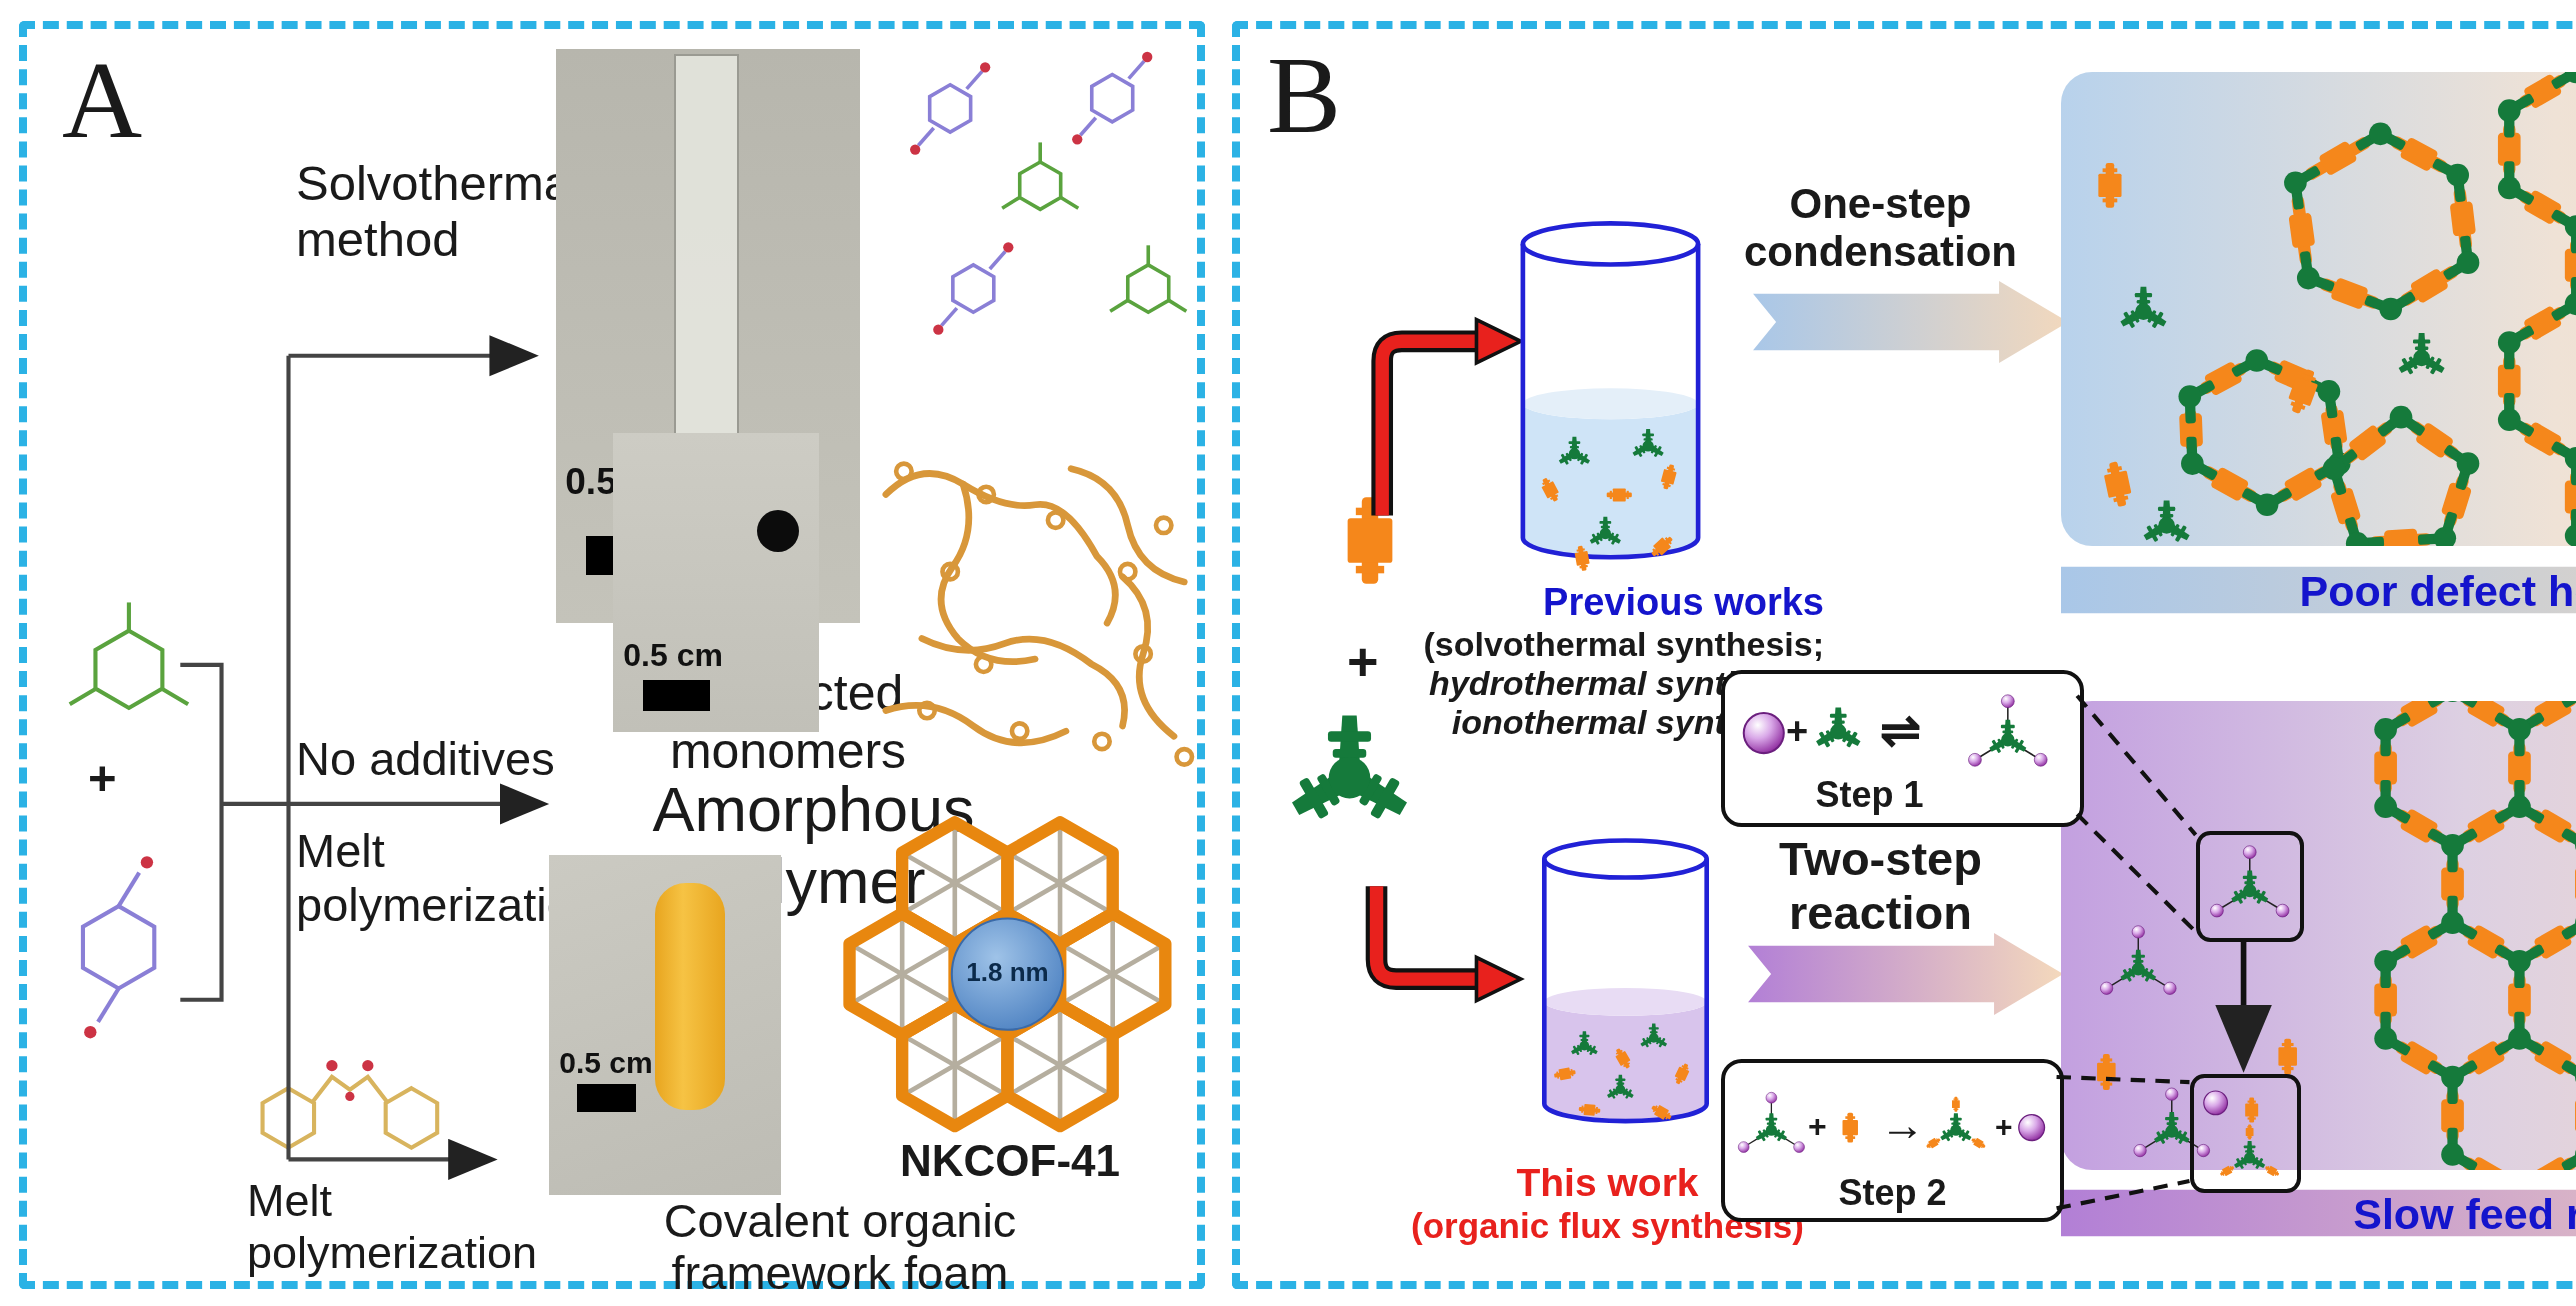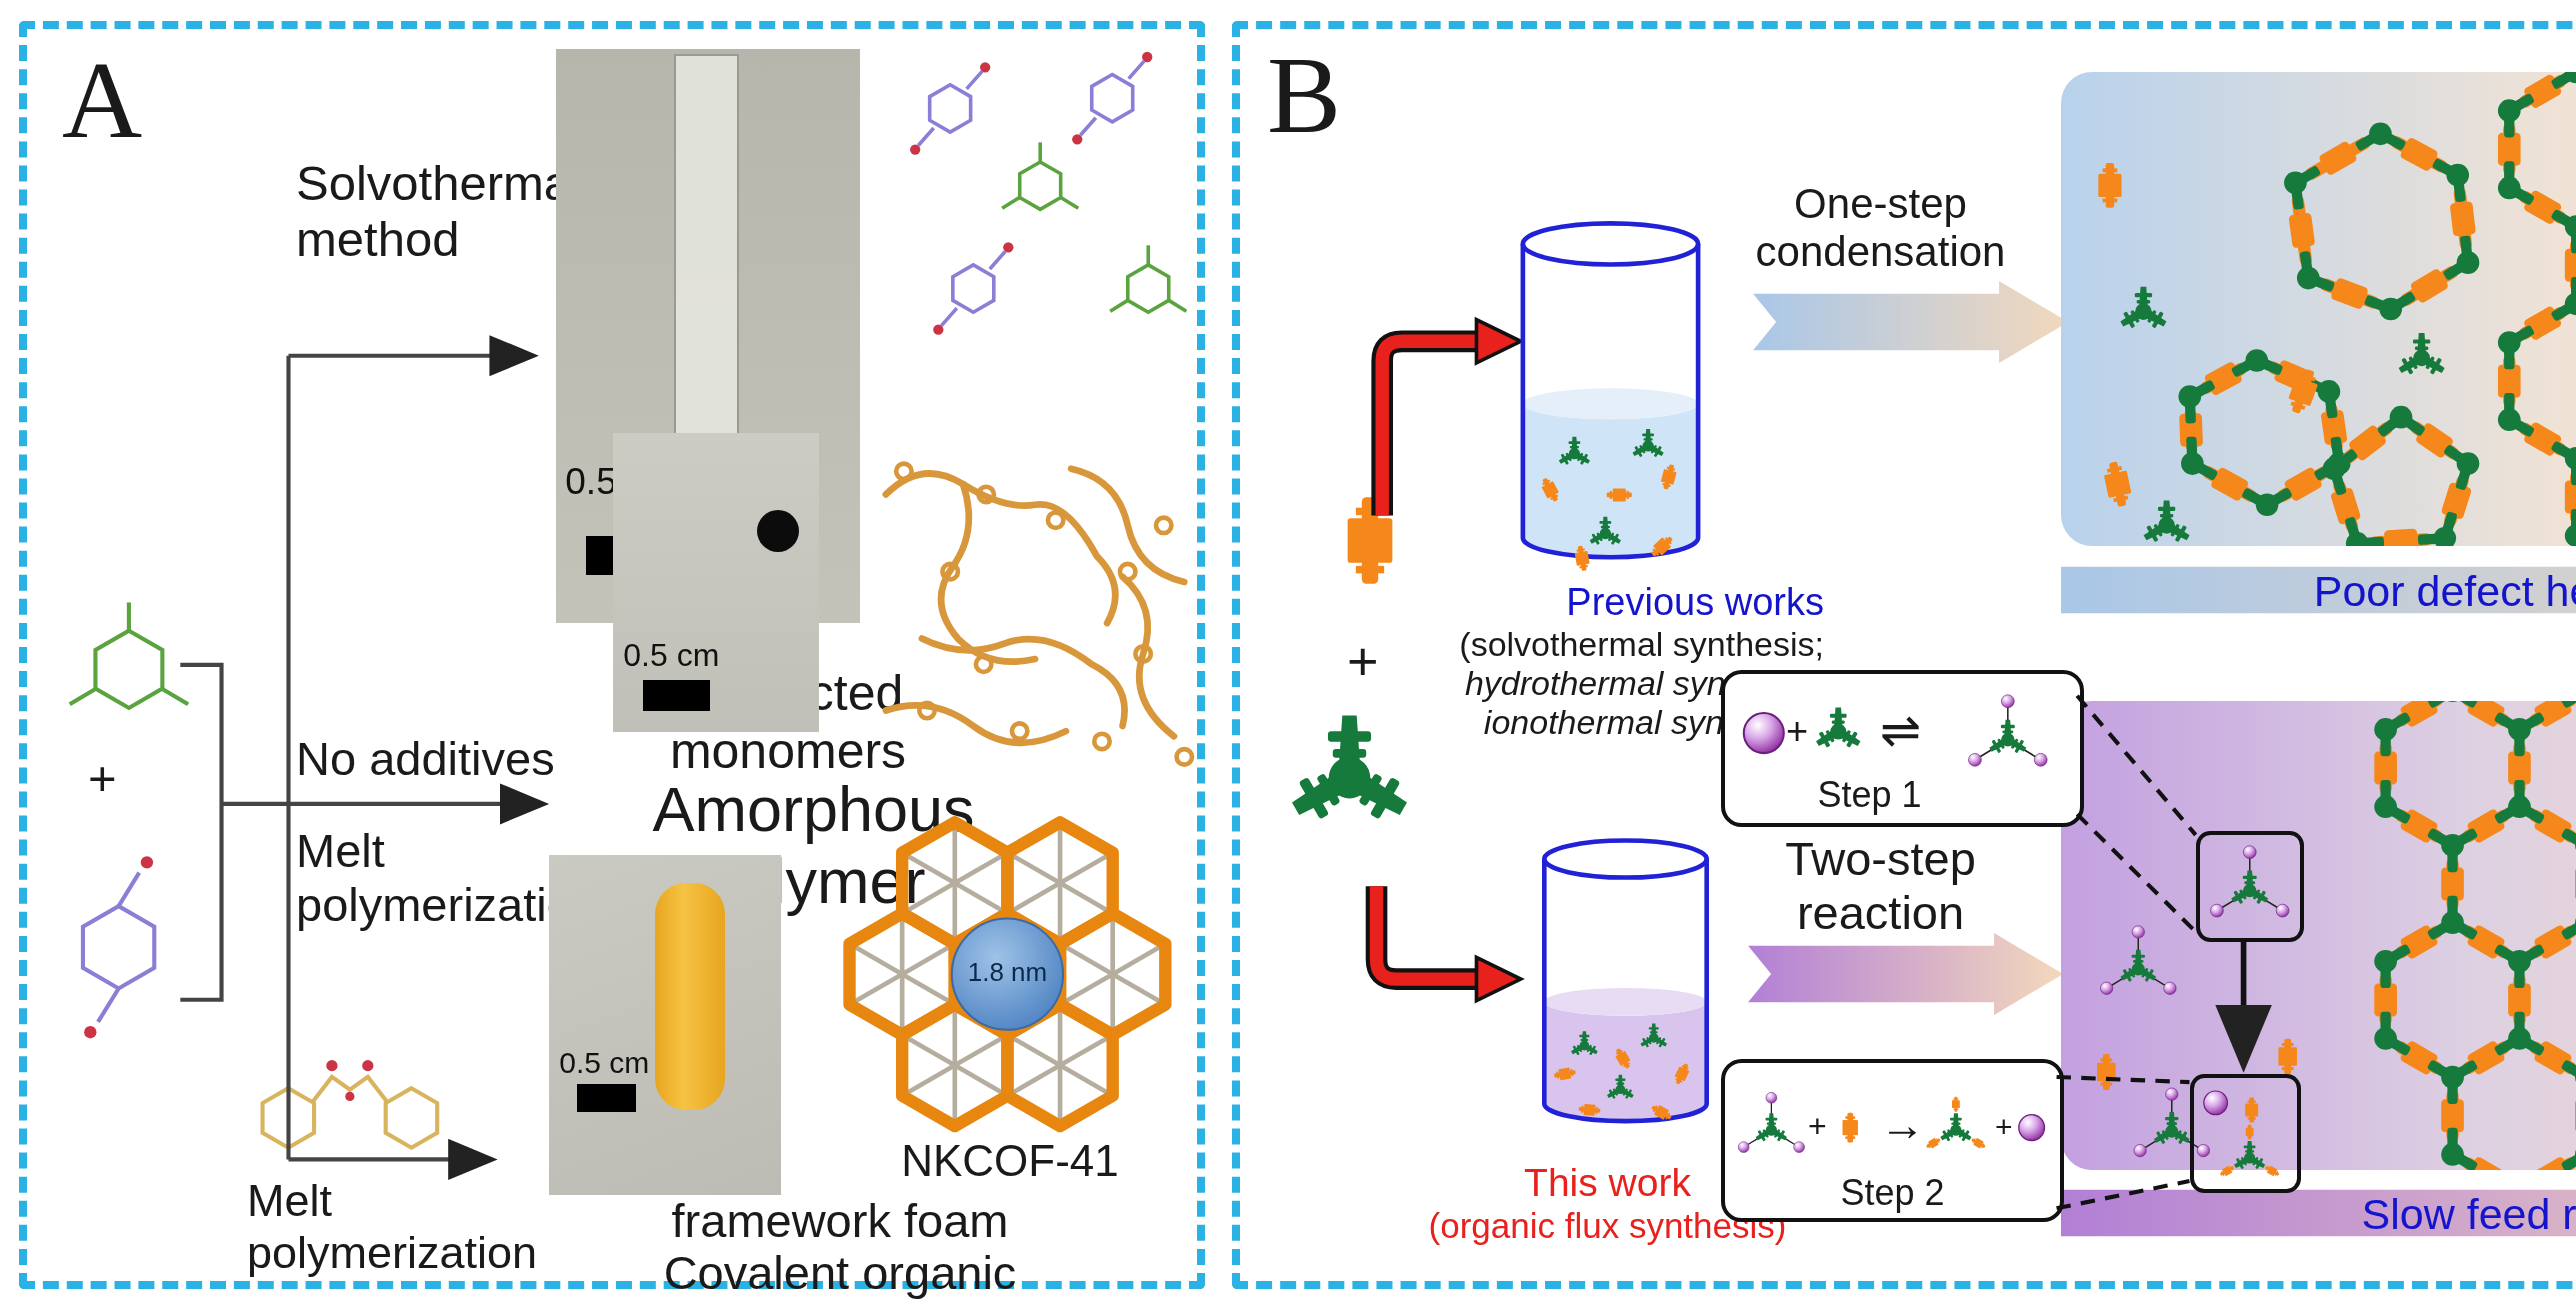--- a/index.html
+++ b/index.html
@@ -1,21 +1,21 @@
 <!DOCTYPE html>
 <html style="--cyan: #2bb2e5; --redbrd: #ee1515; --green: #157a3b; --orange: #f5871b; --blue: #1414cc; --redtxt: #e8211d; --gold: #f2c200;font-size:8.2px"><head>
 <meta charset="utf-8">
 <style>
   html,body{margin:0;padding:0;background:#fff;}
   .fig{position:relative;width:3651px;height:1307px;background:#fff;overflow:hidden;
        font-family:"Liberation Sans",sans-serif;color:#1a1a1a;}
   .abs{position:absolute;}
   .t{position:absolute;white-space:nowrap;line-height:1.15;}
   .ctr{text-align:center;white-space:normal;}
-  .b{font-weight:normal;}
+  .b{font-weight:bold;}
   .it{font-style:italic;}
   .blue{color:var(--blue);}
   .red{color:var(--redtxt);}
   .serif{font-family:"Liberation Serif",serif;}
   .panelborder{position:absolute;border:8.2px dashed var(--cyan);border-radius:5.2px;}
   .photo{position:absolute;overflow:hidden;}
   .gradpanel{position:absolute;border-radius:31px;}
   .box{position:absolute;background:#fff;border:4.6px solid #111;border-radius:20.6px;}
   .inset{position:absolute;border:4.1px solid #111;border-radius:14.4px;background:transparent;}
   svg{position:absolute;overflow:visible;}
@@ -204,22 +204,22 @@
   <div class="photo" style="left:549px;top:855px;width:232px;height:340px;background:linear-gradient(160deg,#cbcac2,#bdbcb4);">
     <div class="abs" style="left:106px;top:28px;width:70px;height:227px;background:linear-gradient(90deg,#e8a51f,#f6c344 40%,#e8a51f);border-radius:31px;"></div>
     <span class="t b" style="left:10.3px;top:191px;font-size:30px;color:#111;">0.5 cm</span>
     <div class="abs" style="left:28px;top:229px;width:59px;height:28px;background:#000;"></div>
   </div>
   <div class="t" style="left:247px;top:1175px;font-size:45px;">
     <div>Melt</div>
     <div>polymerization</div>
   </div>
   <div class="t ctr" style="left:567px;top:1195px;width:546px;font-size:47px;line-height:1.1;">
+    <div>Covalent organic</div>
     <div>framework foam</div>
-    <div>Covalent organic</div>
   </div>
 
   <svg style="left:804px;top:804px;" width="412" height="361" viewBox="0 0 800 700">
     <g id="nkg">
         <line x1="395" y1="330" x2="395" y2="212" stroke="#b5ae9f" stroke-width="9"></line>
         <line x1="395" y1="330" x2="497.1909976465638" y2="271" stroke="#b5ae9f" stroke-width="9"></line>
         <line x1="395" y1="330" x2="497.1909976465638" y2="389" stroke="#b5ae9f" stroke-width="9"></line>
         <line x1="395" y1="330" x2="395" y2="448" stroke="#b5ae9f" stroke-width="9"></line>
         <line x1="395" y1="330" x2="292.8090023534362" y2="389" stroke="#b5ae9f" stroke-width="9"></line>
         <line x1="395" y1="330" x2="292.80900235343626" y2="271" stroke="#b5ae9f" stroke-width="9"></line>

